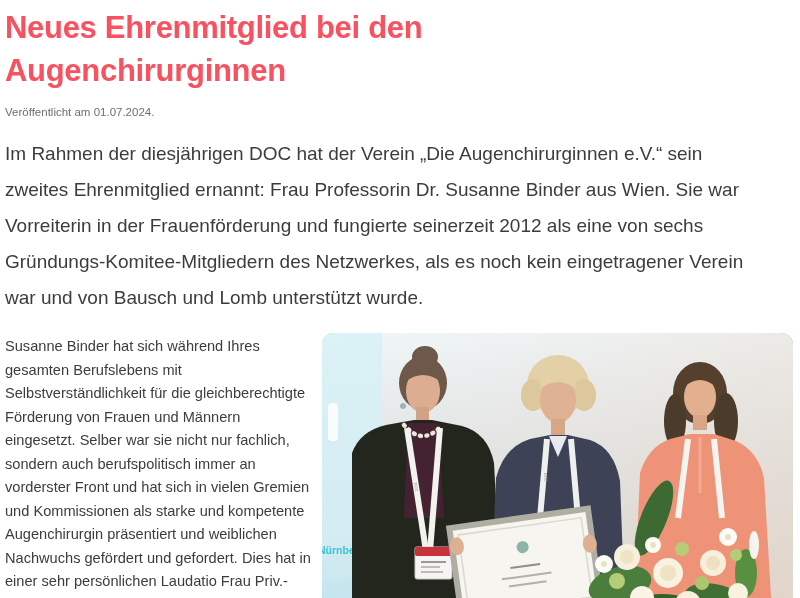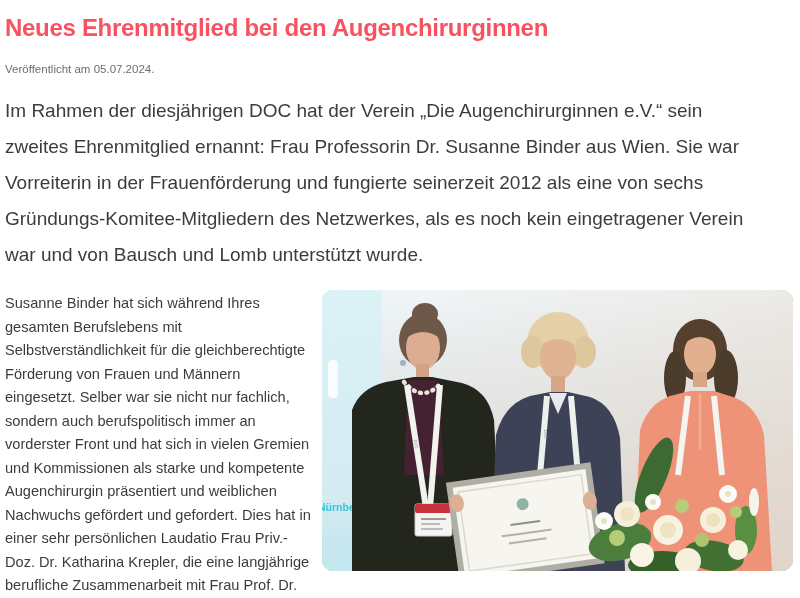--- a/index.html
+++ b/index.html
@@ -1,33 +1,33 @@
 <!DOCTYPE html>
 <html lang="de"><head>
 <meta charset="utf-8">
 <style>
   html,body{margin:0;padding:0;background:#fff;}
   body{width:800px;height:598px;overflow:hidden;font-family:"Liberation Sans",sans-serif;-webkit-font-smoothing:antialiased;}
   .article{position:relative;width:800px;height:598px;padding-left:5px;box-sizing:border-box;}
-  .headline{margin:6px 0 0;font-size:24px;line-height:43px;font-weight:700;letter-spacing:-0.3px;color:#f8515f;max-width:620px;}
+  .headline{margin:6px 0 0;font-size:31px;line-height:43px;font-weight:700;letter-spacing:-0.3px;color:#f8515f;max-width:620px;}
   .pubdate{margin:13px 0 0;font-size:11.5px;line-height:14px;color:#6e6e6e;}
   .lead{margin:17px 0 16px;font-size:19px;line-height:36px;color:#3c3c3c;max-width:748px;font-weight:400;}
   .content-row{position:relative;margin-top:0;}
   .body-col{width:308px;padding-top:3px;font-size:14.6px;line-height:23.5px;color:#3c3c3c;}
   .photo-figure{position:absolute;left:317px;top:1px;width:471px;height:281px;margin:0;border-radius:12px;overflow:hidden;background:#22c55e;}
   .photo-figure svg{display:block;}
 </style>
 </head>
 <body>
 
 <main class="article">
 
   <h1 class="headline">Neues Ehrenmitglied bei den Augenchirurginnen</h1>
 
-  <p class="pubdate">Veröffentlicht am 05.07.2024.</p>
+  <p class="pubdate">Veröffentlicht am 01.07.2024.</p>
 
   <p class="lead">Im Rahmen der diesjährigen DOC hat der Verein „Die Augenchirurginnen e.V.“ sein zweites Ehrenmitglied ernannt: Frau Professorin Dr. Susanne Binder aus Wien. Sie war Vorreiterin in der Frauenförderung und fungierte seinerzeit 2012 als eine von sechs Gründungs-Komitee-Mitgliedern des Netzwerkes, als es noch kein eingetragener Verein war und von Bausch und Lomb unterstützt wurde.</p>
 
   <div class="content-row">
 
     <div class="body-col">Susanne Binder hat sich während Ihres gesamten Berufslebens mit Selbstverständlichkeit für die gleichberechtigte Förderung von Frauen und Männern eingesetzt. Selber war sie nicht nur fachlich, sondern auch berufspolitisch immer an vorderster Front und hat sich in vielen Gremien und Kommissionen als starke und kompetente Augenchirurgin präsentiert und weiblichen Nachwuchs gefördert und gefordert. Dies hat in einer sehr persönlichen Laudatio Frau Priv.-Doz. Dr. Katharina Krepler, die eine langjährige berufliche Zusammenarbeit mit Frau Prof. Dr.</div>
 
     <figure class="photo-figure">
       <svg width="471" height="281" viewBox="0 0 471 281" xmlns="http://www.w3.org/2000/svg">
         <defs>

